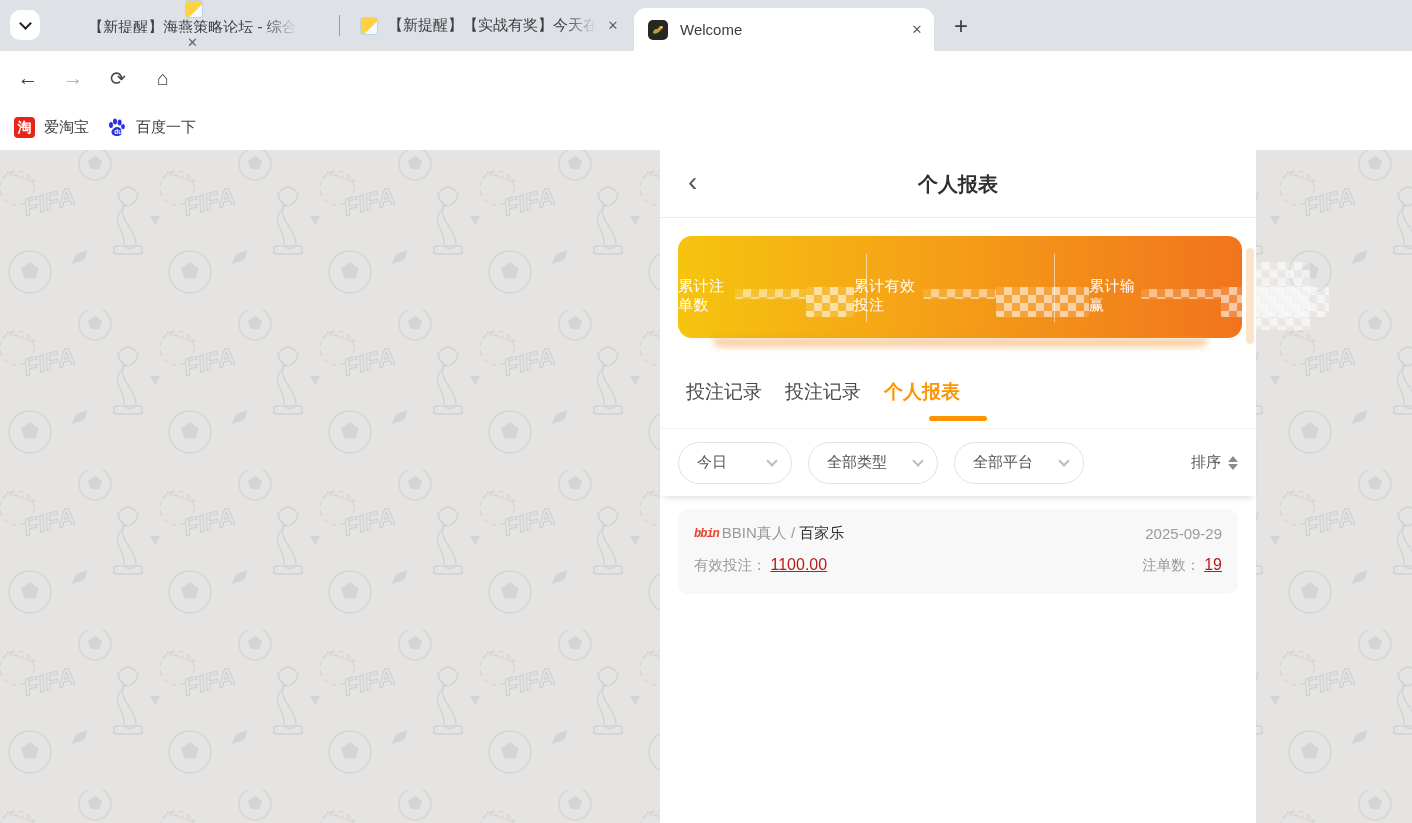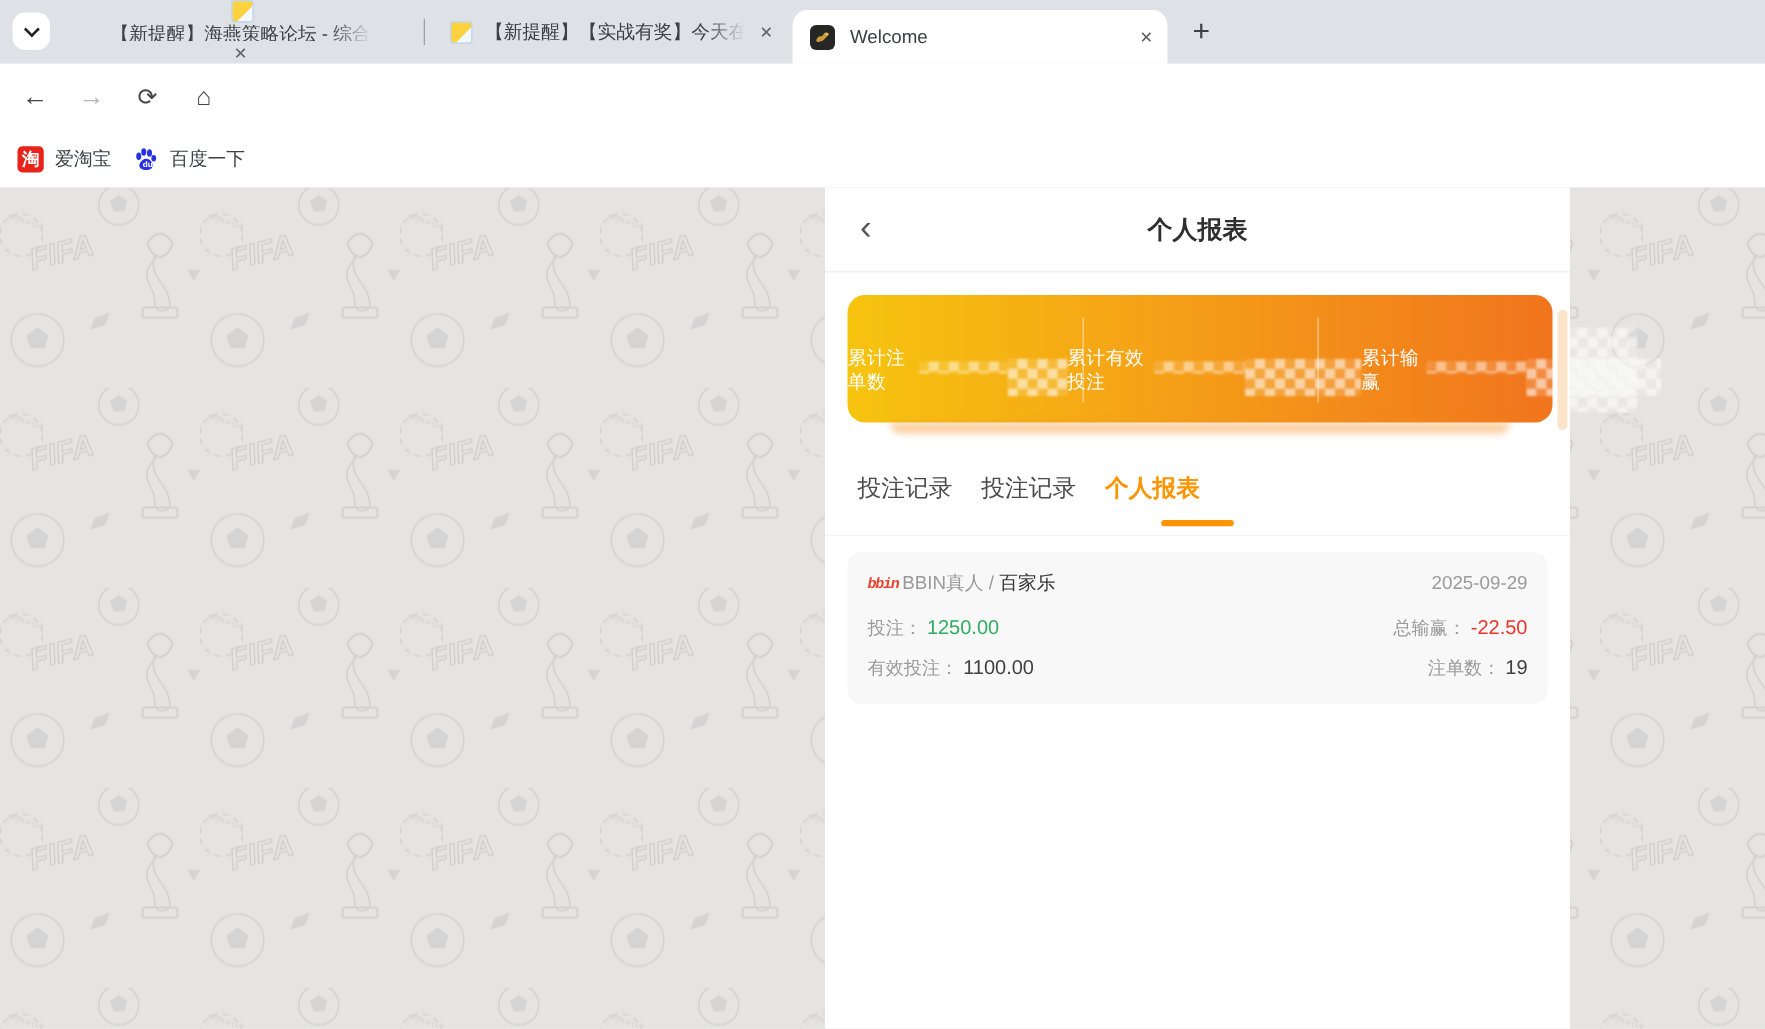--- a/index.html
+++ b/index.html
@@ -103,21 +103,21 @@
   .bbin-logo { color:#e8432e; font-style:italic; font-weight:bold; font-size:12px;
     letter-spacing:-1px; margin-right:3px;font-family:Liberation Mono, monospace; }
   .rec-provider { font-size:15px; color:#9a9a9a; }
   .rec-game { color:#333; }
   .rec-date { margin-left:auto; font-size:15px; color:#9b9b9b; }
   .rec-r2, .rec-r3 { display:flex; align-items:baseline; }
   .rec-r2 { margin-top:17px; } .rec-r3 { margin-top:13px; }
   .fld-label { font-size:14.5px; color:#9a9a9a; }
   .v-green { font-size:16px; color:#2fae60; margin-left:4px; }
   .v-red { font-size:16px; color:#e6352b; margin-left:4px; }
-  .v-dark { font-size:16px; color:#404040; margin-left:4px; }
+  .v-dark { font-size:16px; color:#b91c1c; margin-left:4px;text-decoration:underline; }
   .right-pair { margin-left:auto; display:flex; align-items:baseline; }
 
   .footer-note { text-align:center; margin-top:26px; font-size:17px; color:#cfcfcf; }
 </style>
 </head>
 <body>
 
 <div class="tabstrip">
   <div class="tab-search-btn">
     <div class="chev-down"></div>
@@ -242,35 +242,48 @@
       <div class="peek"></div>
     </div>
 
     <div class="tabsrow">
       <div class="ptab">投注记录</div>
       <div class="ptab">投注记录</div>
       <div class="ptab active">个人报表</div>
       <div class="tab-underline"></div>
     </div>
 
+    <div class="filters">
+      <div class="pill pill-1">
+        <span class="pill-label">今日</span>
+        <span class="pill-chev"></span>
+      </div>
+      <div class="pill pill-2">
+        <span class="pill-label">全部类型</span>
+        <span class="pill-chev"></span>
+      </div>
+      <div class="pill pill-3">
+        <span class="pill-label">全部平台</span>
+        <span class="pill-chev"></span>
+      </div>
+      <div class="sortbox">
+        <span class="sort-label">排序</span>
+        <span class="sort-icon">
+          <span class="tri-up"></span>
+            <span class="tri-dn"></span>
+        </span>
+      </div>
+    </div>
 
     <div class="records">
       <div class="rec-card">
         <div class="rec-r1">
           <span class="bbin-logo">bbin</span>
           <span class="rec-provider"><span>BBIN真人 / </span><span class="rec-game">百家乐</span></span>
           <span class="rec-date">2025-09-29</span>
-        </div>
-        <div class="rec-r2">
-          <span class="fld-label">投注：</span>
-          <span class="v-green">1250.00</span>
-          <span class="right-pair">
-            <span class="fld-label">总输赢：</span>
-            <span class="v-red">-22.50</span>
-          </span>
         </div>
         <div class="rec-r3">
           <span class="fld-label">有效投注：</span>
           <span class="v-dark">1100.00</span>
           <span class="right-pair">
             <span class="fld-label">注单数：</span>
             <span class="v-dark">19</span>
           </span>
         </div>
       </div>

